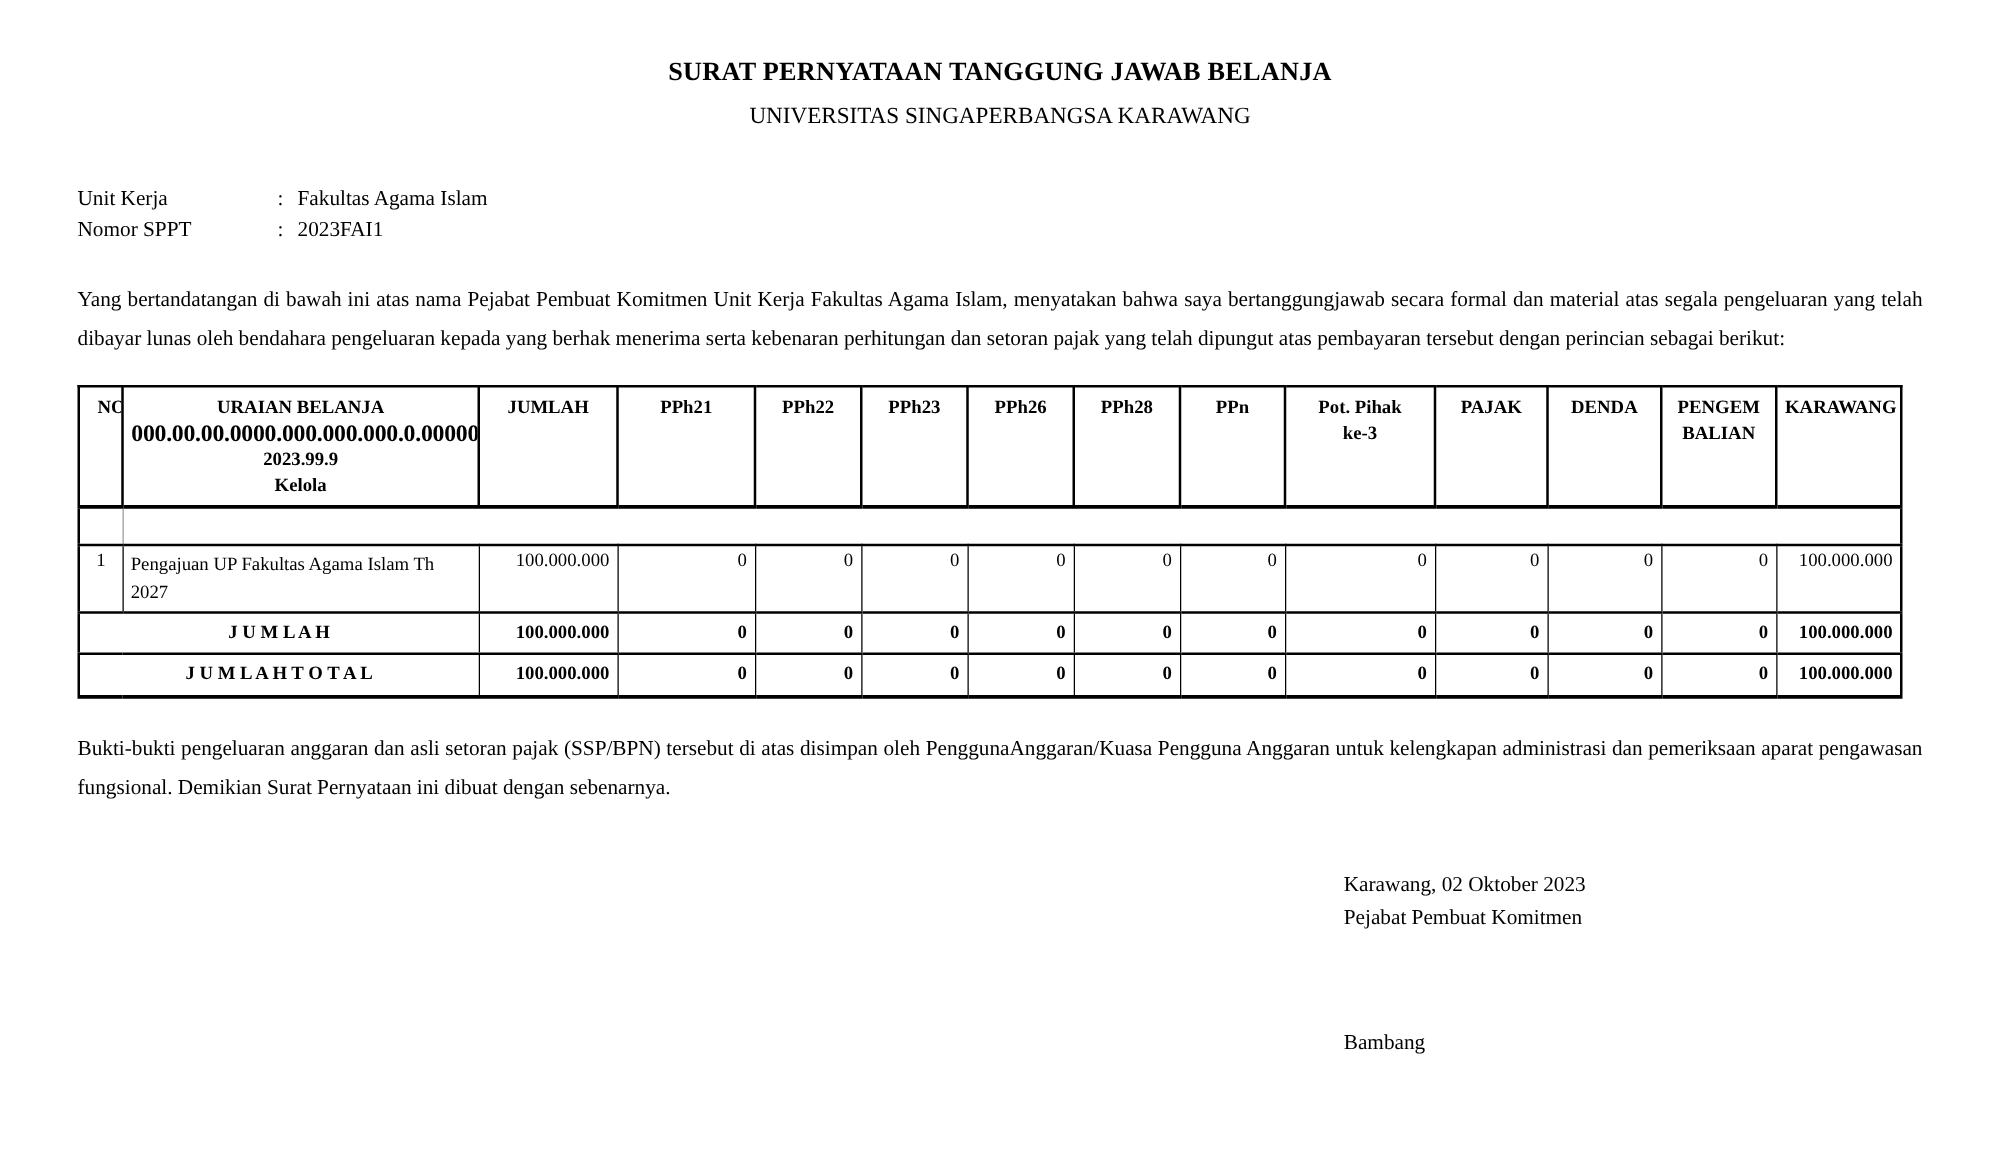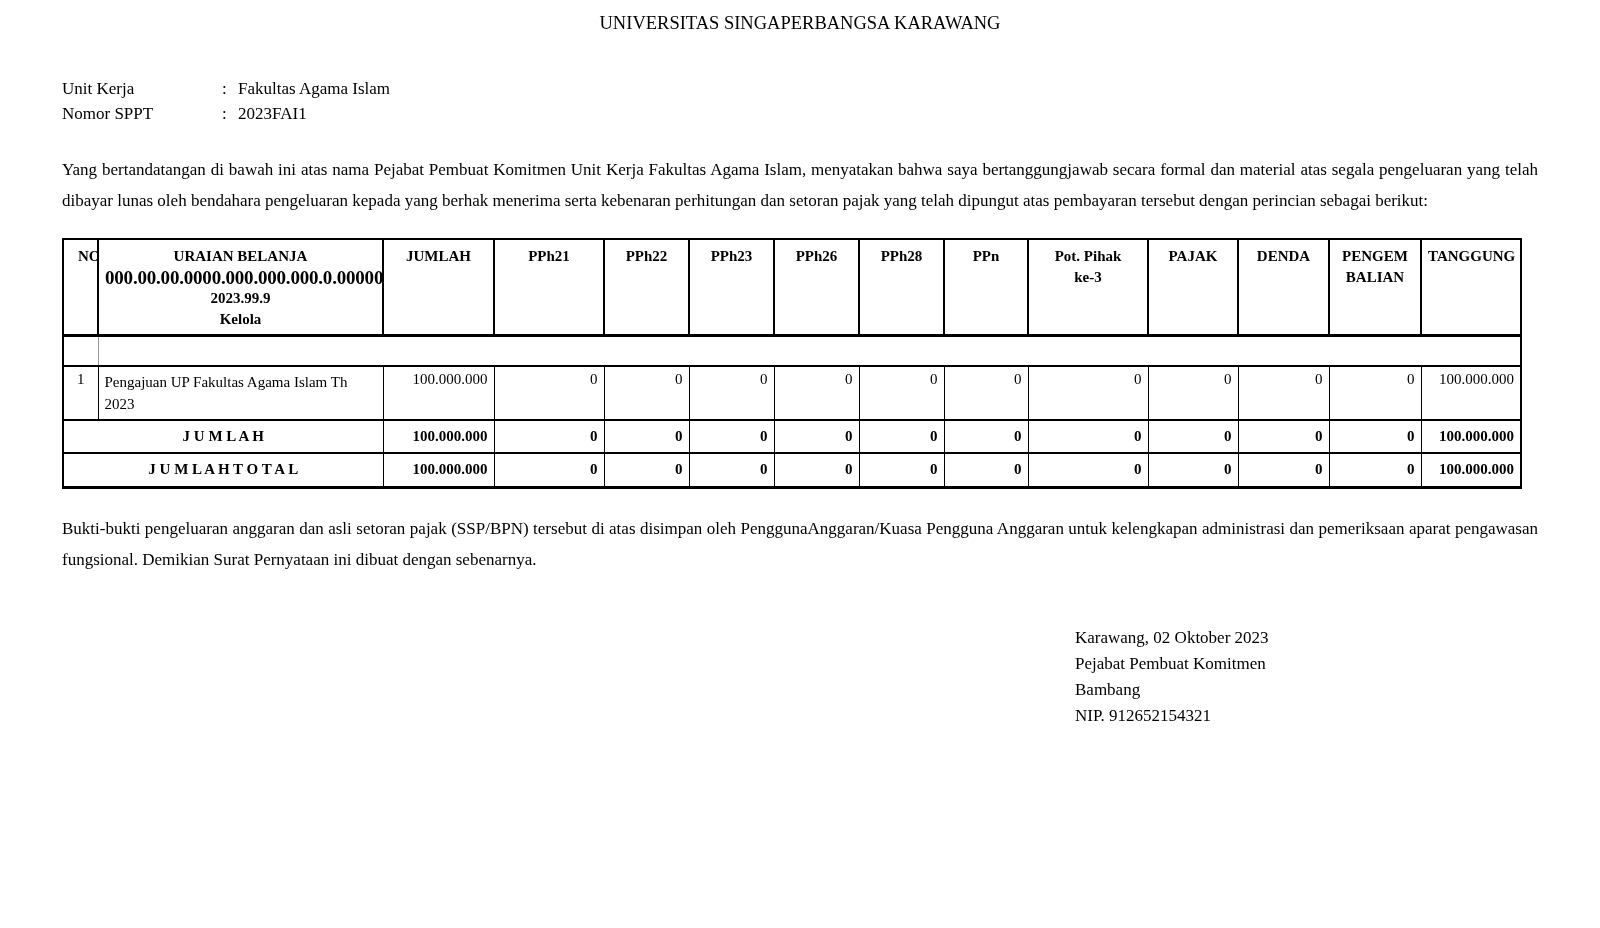--- a/index.html
+++ b/index.html
@@ -73,27 +73,28 @@
   td.c, th.c { text-align: center; }
   td.num { text-align: right; padding-right: 9px; }
   td.left { text-align: left; line-height: 22px; }
 
   .signature {
     margin-top: 50px;
     margin-left: 1013px;
     font-size: 17px;
     line-height: 26px;
   }
-  .sig-name-block { }
+  .sig-name-block { margin-top: 74px; }
 </style>
 </head>
 <body>
 
 <div class="page">
 
+  <div class="doc-title">SURAT PERNYATAAN TANGGUNG JAWAB BELANJA</div>
   <div class="doc-subtitle">UNIVERSITAS SINGAPERBANGSA KARAWANG</div>
 
   <div class="meta">
     <div class="meta-row">
       <span class="meta-label">Unit Kerja</span>
       <span class="meta-colon">:</span>
       <span class="meta-value">Fakultas Agama Islam</span>
     </div>
     <div class="meta-row">
       <span class="meta-label">Nomor SPPT</span>
@@ -136,31 +137,31 @@
         <th>PPh23</th>
         <th>PPh26</th>
         <th>PPh28</th>
         <th>PPn</th>
         <th class="prewrap">Pot. Pihak
 ke-3</th>
         <th>PAJAK</th>
         <th>DENDA</th>
         <th class="prewrap">PENGEM
 BALIAN</th>
-        <th>TANGGUNG</th>
+        <th>KARAWANG</th>
       </tr>
     </thead>
     <tbody>
       <tr class="spacer">
         <td class="sp-no"></td>
         <td colspan="13"></td>
       </tr>
       <tr class="datarow">
         <td class="c">1</td>
-        <td class="left">Pengajuan UP Fakultas Agama Islam Th 2023</td>
+        <td class="left">Pengajuan UP Fakultas Agama Islam Th 2027</td>
         <td class="num">100.000.000</td>
         <td class="num">0</td>
         <td class="num">0</td>
         <td class="num">0</td>
         <td class="num">0</td>
         <td class="num">0</td>
         <td class="num">0</td>
         <td class="num">0</td>
         <td class="num">0</td>
         <td class="num">0</td>
@@ -200,17 +201,16 @@
     </tbody>
   </table>
 
   <div class="para closing">Bukti-bukti pengeluaran anggaran dan asli setoran pajak (SSP/BPN) tersebut di atas disimpan oleh PenggunaAnggaran/Kuasa Pengguna Anggaran untuk kelengkapan administrasi dan pemeriksaan aparat pengawasan fungsional. Demikian Surat Pernyataan ini dibuat dengan sebenarnya.</div>
 
   <div class="signature">
     <div>Karawang, 02 Oktober 2023</div>
     <div>Pejabat Pembuat Komitmen</div>
     <div class="sig-name-block">
       <div>Bambang</div>
-      <div>NIP. 912652154321</div>
     </div>
   </div>
 
 </div>
 
 </body></html>

